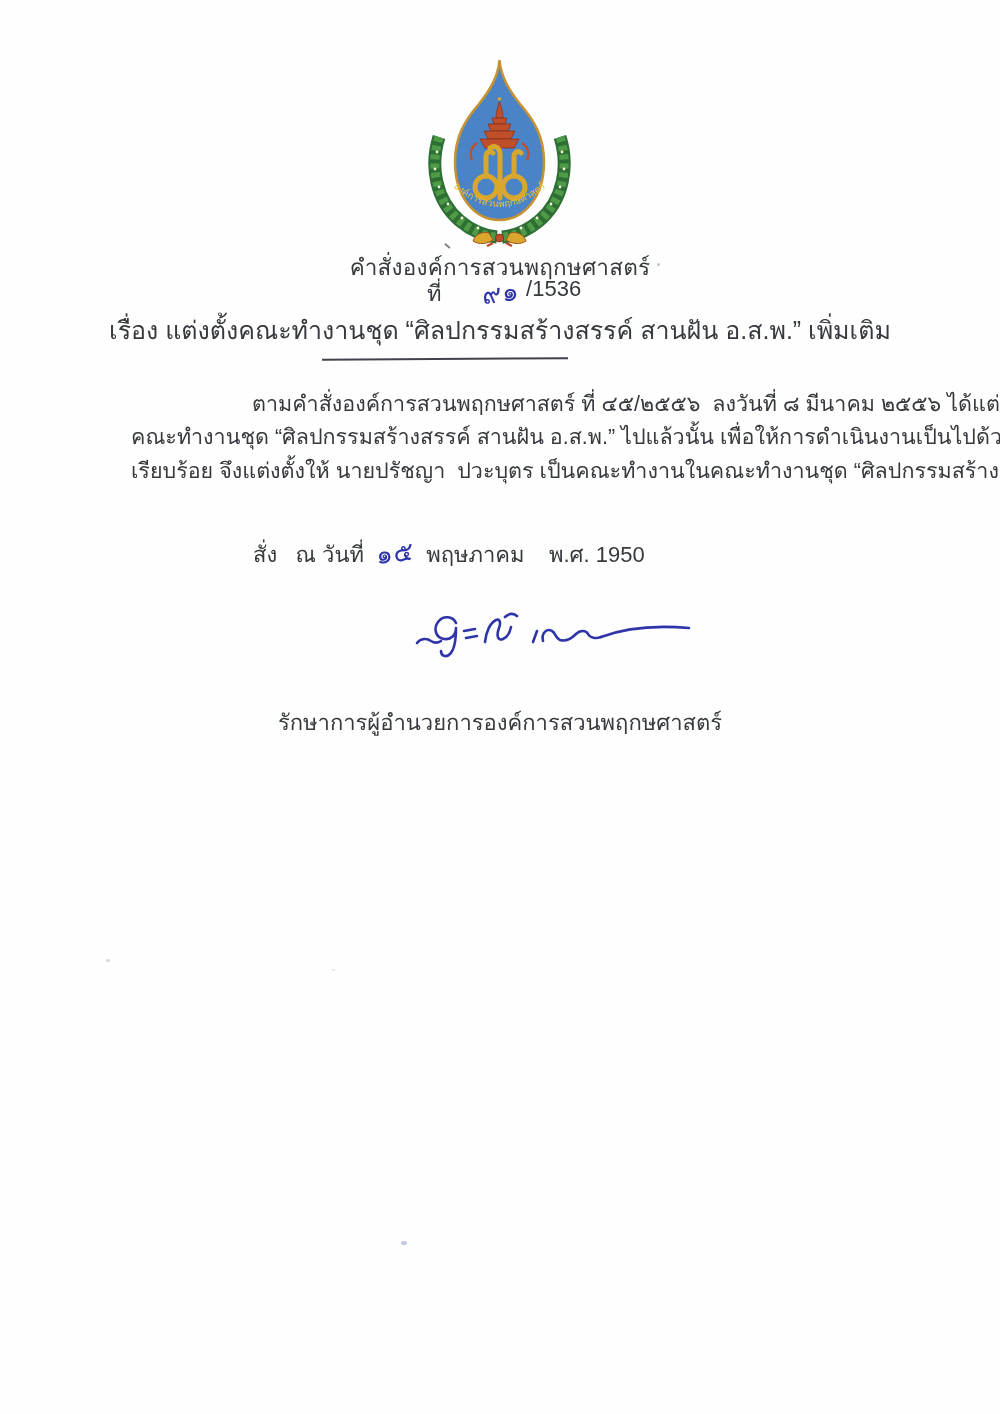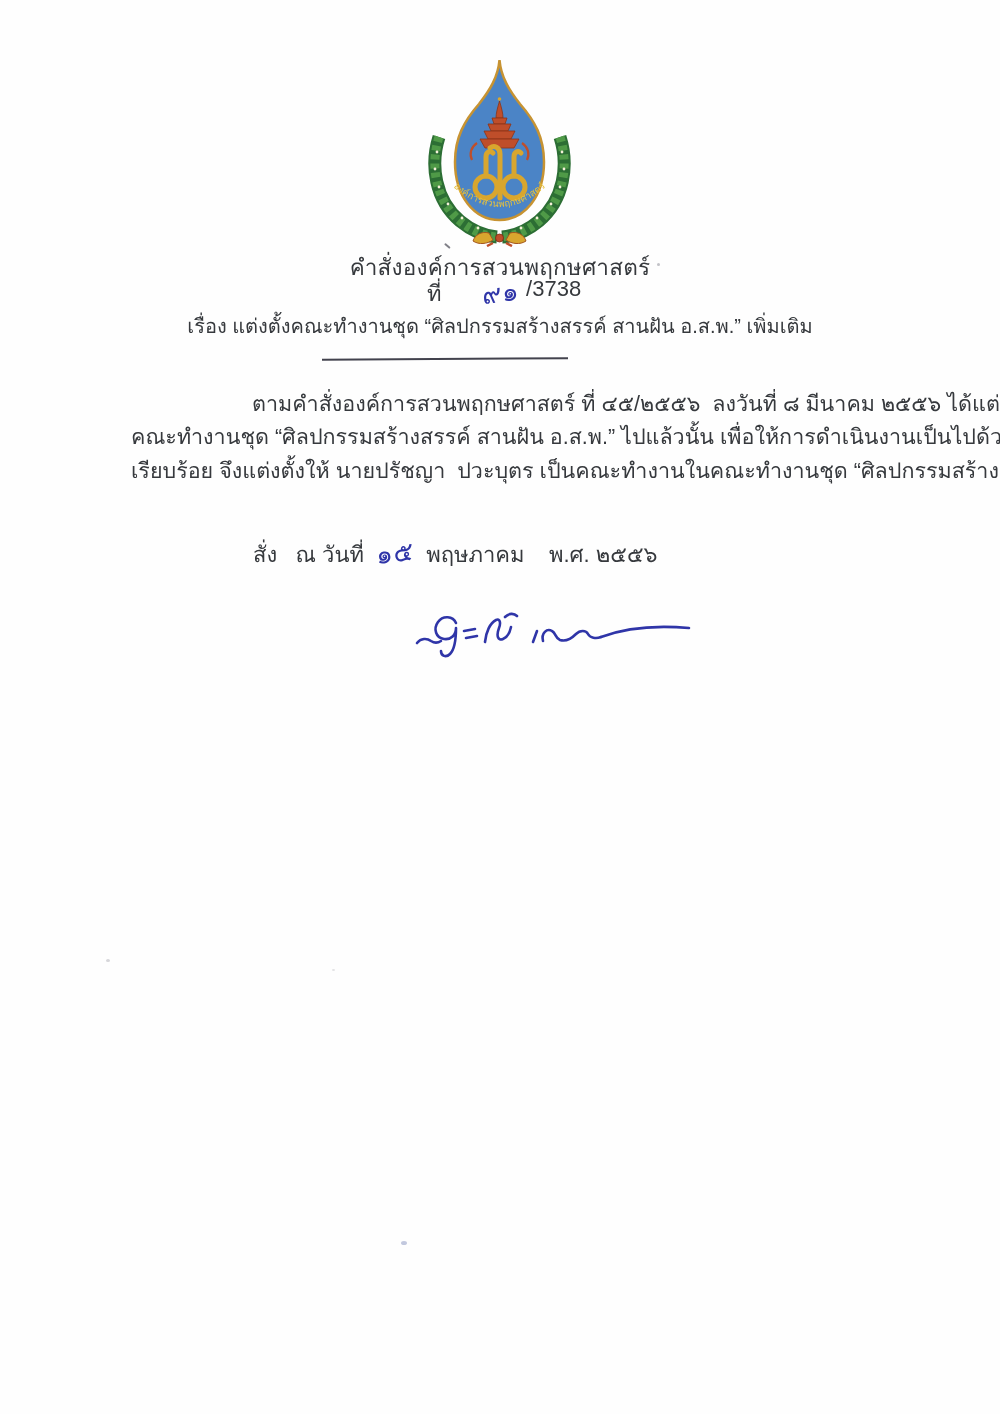--- a/index.html
+++ b/index.html
@@ -19,21 +19,21 @@
   .num-gap1{width:40px;}
   .num-gap2{width:7px;}
   .handwritten{
     color:#2f35a8;
     font-size:26px;
     transform:rotate(-7deg) skewX(-4deg);
     display:inline-block;
     margin-top:-4px;
     letter-spacing:1px;
   }
-  .subject{top:310px;font-size:20px;}
+  .subject{top:310px;font-size:25px;}
   .rule{
     top:358px;left:322px;width:246px;height:2px;
     background:#42424d;transform:rotate(-.4deg);
   }
   .para{top:388px;left:131px;width:775px;font-size:21.5px;line-height:33.4px;}
   .para .line{display:block;}
   .para .line.indent{padding-left:121px;}
   .date-row{top:536px;left:253px;display:flex;align-items:center;font-size:22px;}
   .date-gap{width:12px;}
   .sig-svg{left:410px;top:597px;}
@@ -111,54 +111,55 @@
     </g>
   </svg>
 
   <div class="abs center title">คำสั่งองค์การสวนพฤกษศาสตร์</div>
 
   <div class="abs number-row">
     <span class="pre">ที่</span>
     <span class="num-gap1"></span>
     <span class="handwritten">๙๑</span>
     <span class="num-gap2"></span>
-    <span class="pre">/3738</span>
+    <span class="pre">/1536</span>
   </div>
 
   <div class="abs center subject pre">เรื่อง แต่งตั้งคณะทำงานชุด “ศิลปกรรมสร้างสรรค์ สานฝัน อ.ส.พ.” เพิ่มเติม</div>
 
   <div class="abs rule"></div>
 
   <div class="abs para">
     <span class="line indent pre">ตามคำสั่งองค์การสวนพฤกษศาสตร์ ที่ ๔๕/๒๕๕๖  ลงวันที่ ๘ มีนาคม ๒๕๕๖ ได้แต่งตั้ง</span>
     <span class="line pre">คณะทำงานชุด “ศิลปกรรมสร้างสรรค์ สานฝัน อ.ส.พ.” ไปแล้วนั้น เพื่อให้การดำเนินงานเป็นไปด้วยความ</span>
     <span class="line pre">เรียบร้อย จึงแต่งตั้งให้ นายปรัชญา  ปวะบุตร เป็นคณะทำงานในคณะทำงานชุด “ศิลปกรรมสร้างสรรค์ สาน</span>
   </div>
 
   <div class="abs date-row">
     <span class="pre">สั่ง   ณ วันที่</span>
     <span class="date-gap"></span>
     <span class="handwritten">๑๕</span>
     <span class="date-gap"></span>
-    <span class="pre">พฤษภาคม    พ.ศ. ๒๕๕๖</span>
+    <span class="pre">พฤษภาคม    พ.ศ. 1950</span>
   </div>
 
   <svg class="abs sig-svg" width="290" height="64" viewBox="0 0 290 64">
     <g stroke="#2f35a8" stroke-width="2.6" fill="none" stroke-linecap="round" stroke-linejoin="round">
       <path d="M7,46 C11,41 17,41 21,44 C24,46 28,46 31,44"></path>
       <path d="M46,26 C43,19 33,18 28,25 C23,32 26,41 34,42 C41,43 46,38 46,31 C46,42 45,52 40,57 C36,61 31,59 31,54"></path>
       <path d="M54,34 L65,32 M56,41 L67,39"></path>
       <path d="M75,45 C76,35 80,26 86,23 C90,21 91,26 89,31 C86,39 88,44 93,42 C98,40 100,35 101,30"></path>
       <path d="M95,20 C99,16 104,16 107,19"></path>
       <path d="M127,34 L123,45"></path>
       <path d="M133,44 C131,36 137,31 142,34 C146,36 145,41 150,43 C156,45 162,41 166,37 C170,33 176,33 178,37 C180,41 186,42 191,40"></path>
       <path d="M191,40 C215,31 245,28 279,31"></path>
     </g>
   </svg>
 
+  <div class="abs center sig-pos pre">รักษาการผู้อำนวยการองค์การสวนพฤกษศาสตร์</div>
 
   <div class="speck s1"></div>
   <div class="speck s2"></div>
   <div class="speck s3"></div>
   <div class="speck s4"></div>
   <div class="pen-mark"></div>
 
 </div>
 
 </body></html>

